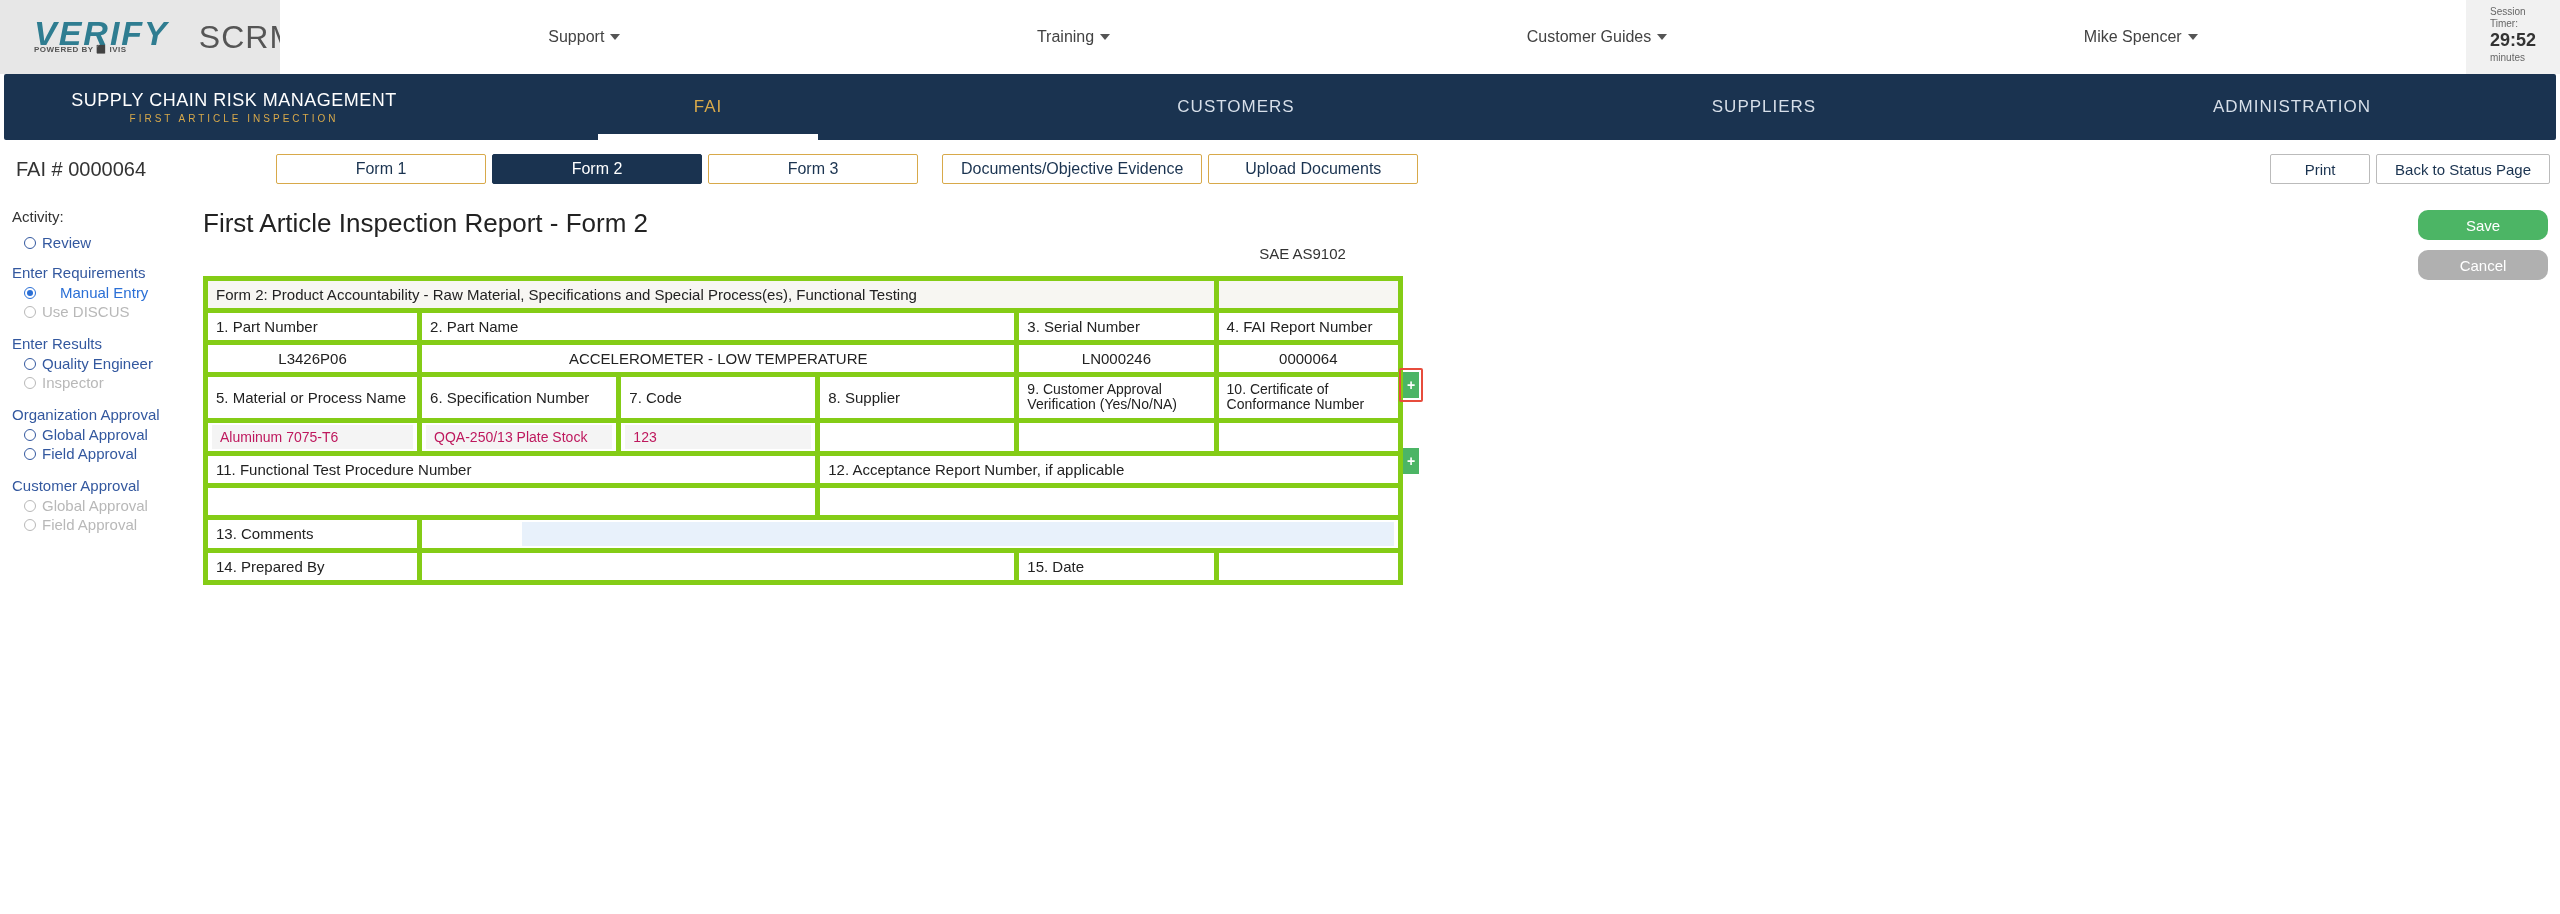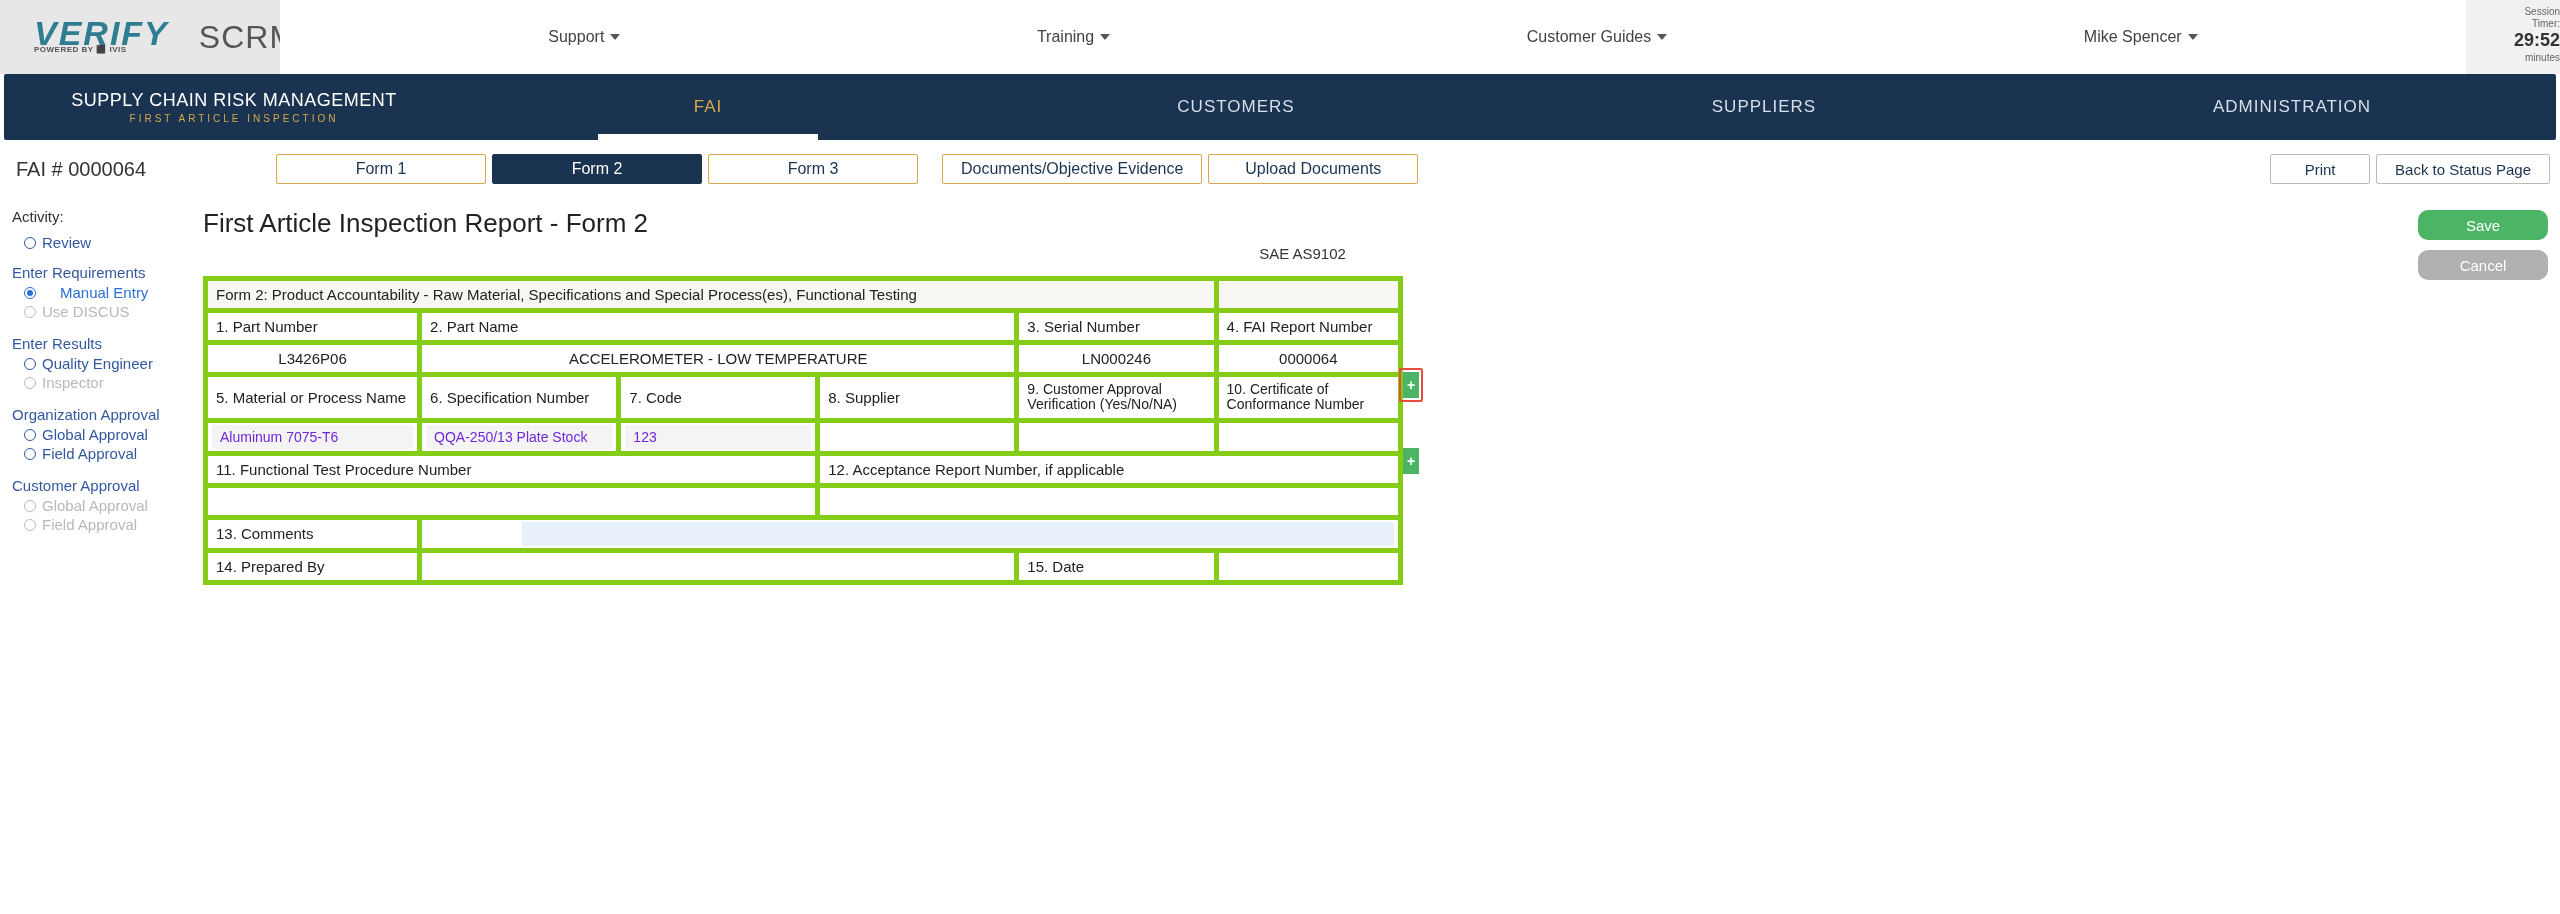--- a/index.html
+++ b/index.html
@@ -50,21 +50,21 @@
   }
   .topnav-item {
     color: #424242; font-size: 16px; font-weight: 400;
     display: flex; align-items: center; gap: 6px; cursor: pointer;
   }
   .timer-box {
     width: 70px;
     background: #f1f1f1;
     font-size: 10px;
     color: #666;
-    text-align: right;
+    text-align: left;
     padding: 6px 0;
     line-height: 1.2;
     margin-left: 24px;
   }
   .timer-box .time { font-size: 18px; font-weight: 700; color: #333; }
 
   
   .mainnav {
     height: 66px;
     background: #1a3350;
@@ -163,21 +163,21 @@
     vertical-align: middle;
     background: #fff;
     height: 26px;
   }
   .tbl .sec-title td { background: #f7f6f2; font-weight: 400; }
   .tbl .center { text-align: center; }
   .tbl .thick-top td { border-top: 4px solid #9aa0a6; }
   .tbl .input-cell { padding: 2px 4px; }
   .tbl input[type=text] {
     width: 100%; border: none; background: #f4f4f4; height: 24px; padding: 0 8px;
-    font-size: 14px; color: #6d28d9;
+    font-size: 14px; color: #be185d;
   }
   .tbl input[type=text].blue { background: #e8f1fb; }
   .plus-btn {
     position: absolute;
     width: 16px; height: 26px;
     background: #4cb565; color: #fff;
     display: flex; align-items: center; justify-content: center;
     font-size: 14px; font-weight: 700;
     cursor: pointer;
   }

